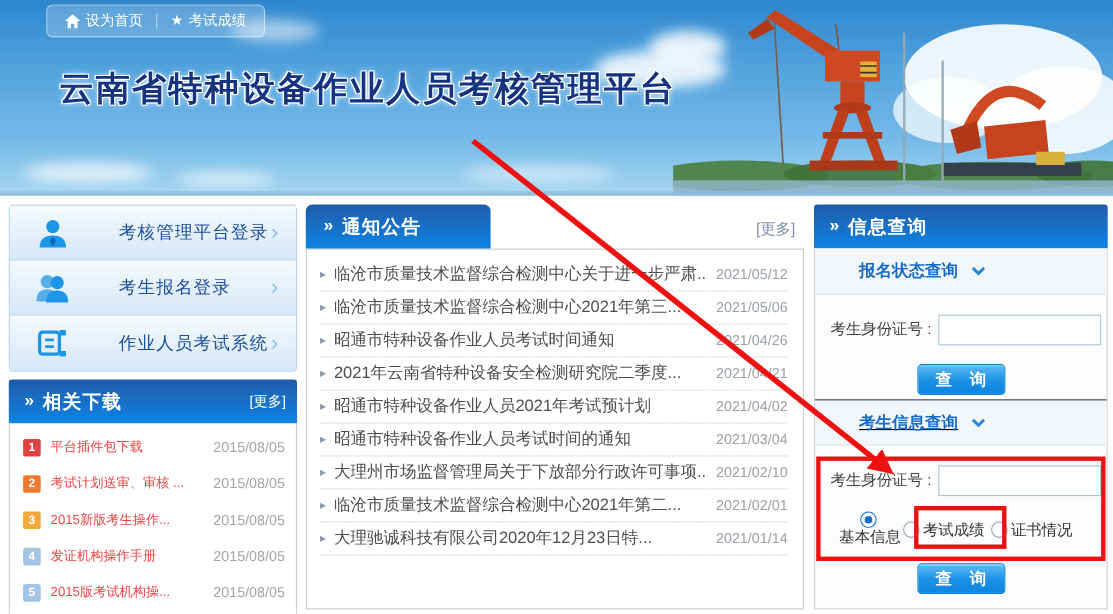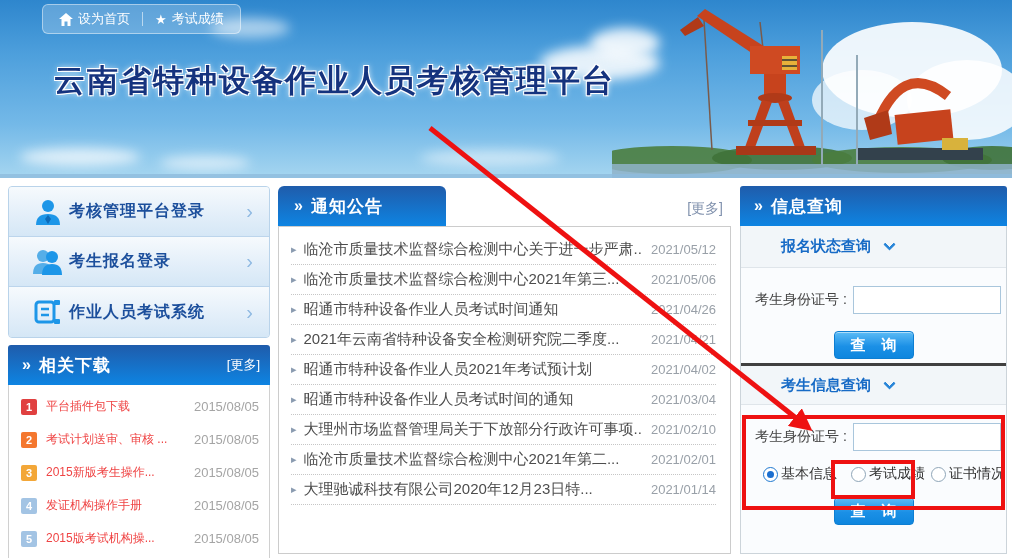--- a/index.html
+++ b/index.html
@@ -41,21 +41,21 @@
   .col-mid   { position:absolute; left:278px; top:186px; width:453px; }
   .col-right { position:absolute; left:740px; top:186px; width:267px; }
 
   
   .login-stack { border:1px solid #b9d3ea; border-radius:4px; overflow:hidden; background:#e7f1fa; }
   .login-item { display:flex; align-items:center; height:50px; padding:0 10px 0 18px;
     background:linear-gradient(180deg,#f6fafd 0%,#e2eef9 60%,#d5e7f6 100%);
     border-bottom:1px solid #bcd5ec; cursor:pointer; }
   .login-item:last-child { border-bottom:none; }
   .login-icon { width:42px; display:flex; justify-content:center; }
-  .login-label { flex:1; font-size:16px; font-weight:bold; color:#1c4f9c; letter-spacing:1px; }
+  .login-label { flex:1; font-size:16px; font-weight:normal; color:#1c4f9c; letter-spacing:1px;margin-left:39px; }
   .login-arrow { font-size:20px; color:#8fb9e2; padding-right:6px; }
 
   
   .panel-header { height:40px; display:flex; align-items:center;
     background:linear-gradient(180deg,#235fa0 0%,#0e84e2 100%);
     background:linear-gradient(180deg,#1f5cab 0%,#0e84e2 100%);
     border-radius:3px 3px 0 0; padding:0 10px 0 14px; }
   .ph-icon { color:#fff; font-size:16px; font-weight:bold; margin-right:8px; }
   .ph-title { color:#fff; font-size:17px; font-weight:bold; letter-spacing:1px; flex:1; }
   .ph-more { color:#fff; font-size:13px; cursor:pointer; }
@@ -77,37 +77,37 @@
   .notices-body { border:1px solid #cccccc; background:#fff; height:328px; padding:8px 14px 0 12px; }
   .nt-row { display:flex; align-items:center; height:30px; border-bottom:1px dotted #c6c6c6; cursor:pointer; }
   .nt-bullet { font-size:11px; color:#8a9bb0; margin-right:7px; }
   .nt-title { flex:1; font-size:15px; color:#4d4d4d; white-space:nowrap; overflow:hidden; }
   .nt-date { font-size:13px; color:#99a0a8; margin-left:8px; }
 
   
   .info-body { border:1px solid #ccd4da; border-top:none; background:#fafcfe; height:328px; position:relative; }
   .iq-heading { height:42px; display:flex; align-items:center; padding-left:16px;
     background:#f2f6f9; border-bottom:1px solid #dfe5ea; }
-  .iq-heading.second { border-top:3px solid #404040; margin-top:4px; }
+  .iq-heading.second { border-top:1px solid #404040; margin-top:4px;text-decoration:underline; }
   .iq-heading-label { font-size:15px; font-weight:bold; color:#176bc6; cursor:pointer;margin-left:24px; }
   .chev-down { display:inline-block; width:9px; height:9px; border-right:3px solid #2a86d8;
     border-bottom:3px solid #2a86d8; transform:rotate(45deg); margin-left:14px; margin-bottom:4px;
     border-radius:1px; }
   .iq-formrow { display:flex; align-items:center; padding:18px 0 0 14px; }
   .iq-label { font-size:14px; color:#444; }
   .iq-input { margin-left:6px; width:148px; height:28px; border:1px solid #a9c6dc; background:#fff;
     font-size:14px; padding:0 6px; outline:none; }
   .iq-btnrow { display:flex; justify-content:center; padding-top:17px; }
   .iq-btn { width:80px; height:28px; border:1px solid #0d7ed2; border-radius:4px; color:#fff;
     font-size:15px; font-weight:bold; letter-spacing:6px; padding-left:6px; cursor:pointer;
     background:linear-gradient(180deg,#5cbcf6 0%,#1b90e6 55%,#0e86de 100%);
     box-shadow:inset 0 1px 0 rgba(255,255,255,.5); }
   .radio-row { display:flex; align-items:center; padding:14px 0 0 22px; font-size:14px; color:#333; }
   .radio-item { display:flex; align-items:center; cursor:pointer; }
-  .radio-item:nth-child(1){ margin-right:14px; }
+  .radio-item:nth-child(1){ margin-right:2px;flex-direction:column; }
   .radio-item:nth-child(2){ margin-right:6px; }
   .radio-circle { width:15px; height:15px; border-radius:50%; border:1px solid #8fa6b8; background:#fff;
     margin-right:3px; flex:none; position:relative; }
   .radio-circle.selected { border:1px solid #1e78d0; }
   .radio-circle.selected::after { content:""; position:absolute; left:3px; top:3px; width:7px; height:7px;
     border-radius:50%; background:#1b6fd0; }
 
   
   .annotations { position:absolute; left:0; top:0; pointer-events:none; z-index:50; }
 </style>

